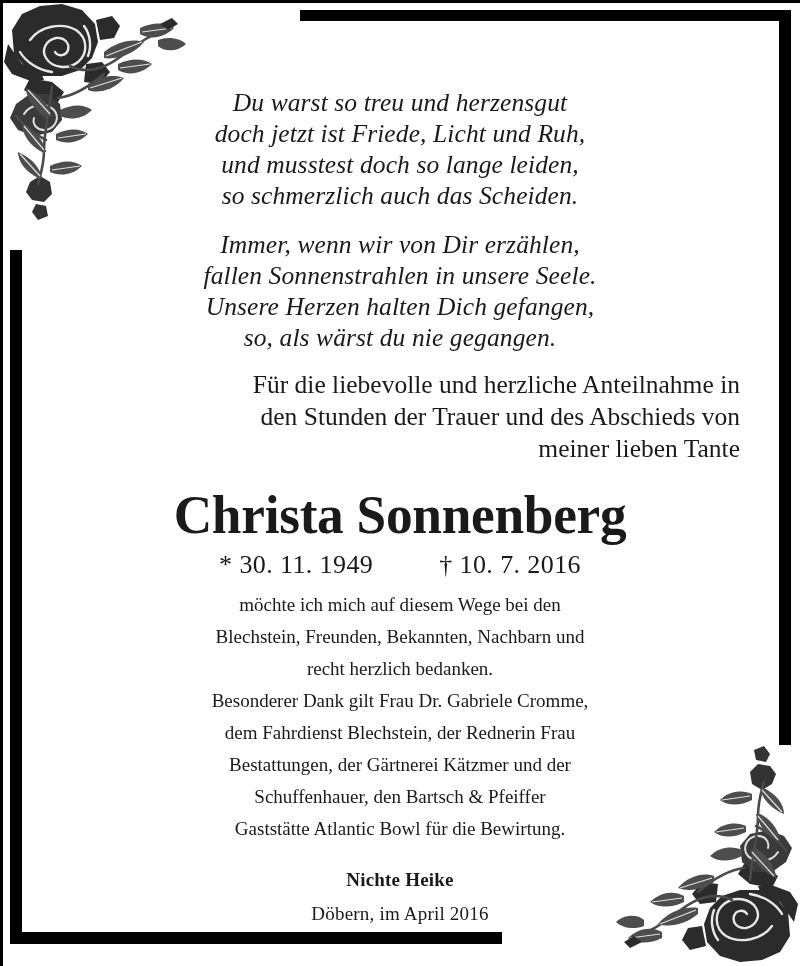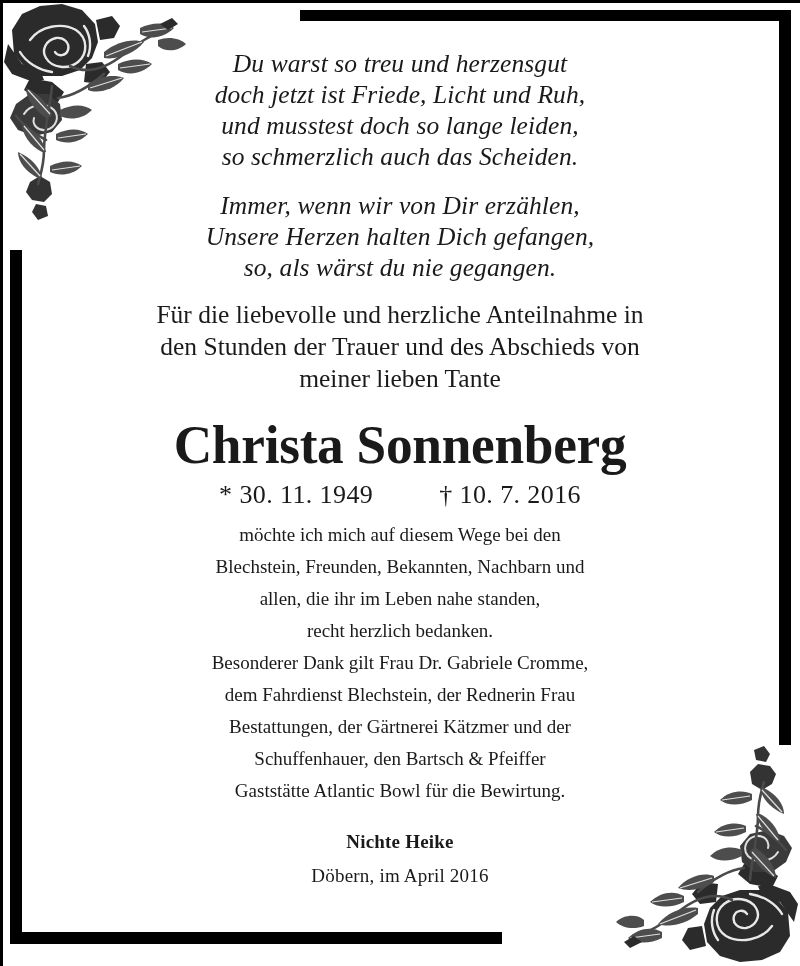--- a/index.html
+++ b/index.html
@@ -75,27 +75,28 @@
   }
 
   .stanza {
     font-style: italic;
     font-size: 25.5px;
     line-height: 31px;
     letter-spacing: 0.1px;
   }
   .stanza .ln { display: block; white-space: nowrap; }
 
-  #stanza-one { margin-top: 48px; }
+  #stanza-one { margin-top: 87px; }
   #stanza-two { margin-top: 18px; }
 
   .intro {
     margin-top: 16px;
     font-size: 25.5px;
     line-height: 32px;
+    text-align: right;
   }
   .intro .ln { display: block; white-space: nowrap; }
 
   .deceased-name {
     margin-top: 20px;
     font-size: 55px;
     line-height: 60px;
     font-weight: bold;
     letter-spacing: -0.3px;
     transform: scaleX(0.97);
@@ -283,40 +284,40 @@
 
     <div class="stanza" id="stanza-one">
       <span class="ln">Du warst so treu und herzensgut</span>
       <span class="ln">doch jetzt ist Friede, Licht und Ruh,</span>
       <span class="ln">und musstest doch so lange leiden,</span>
       <span class="ln">so schmerzlich auch das Scheiden.</span>
     </div>
 
     <div class="stanza" id="stanza-two">
       <span class="ln">Immer, wenn wir von Dir erzählen,</span>
+      <span class="ln">fallen Sonnenstrahlen in unsere Seele.</span>
       <span class="ln">Unsere Herzen halten Dich gefangen,</span>
       <span class="ln">so, als wärst du nie gegangen.</span>
     </div>
 
     <div class="intro">
       <span class="ln">Für die liebevolle und herzliche Anteilnahme in</span>
       <span class="ln">den Stunden der Trauer und des Abschieds von</span>
       <span class="ln">meiner lieben Tante</span>
     </div>
 
     <div class="deceased-name">Christa Sonnenberg</div>
 
     <div class="dates">
       <span class="birth"><span>*</span>&nbsp;<span>30. 11. 1949</span></span><span class="gap"></span><span class="death"><span>†</span>&nbsp;<span>10. 7. 2016</span></span>
     </div>
 
     <div class="thanks">
       <span class="ln">möchte ich mich auf diesem Wege bei den</span>
       <span class="ln">Blechstein, Freunden, Bekannten, Nachbarn und</span>
-      <span class="ln">allen, die ihr im Leben nahe standen,</span>
       <span class="ln">recht herzlich bedanken.</span>
       <span class="ln">Besonderer Dank gilt Frau Dr. Gabriele Cromme,</span>
       <span class="ln">dem Fahrdienst Blechstein, der Rednerin Frau</span>
       <span class="ln">Bestattungen, der Gärtnerei Kätzmer und der</span>
       <span class="ln">Schuffenhauer, den Bartsch &amp; Pfeiffer</span>
       <span class="ln">Gaststätte Atlantic Bowl für die Bewirtung.</span>
     </div>
 
     <div class="signature">
       <div class="sig-name">Nichte Heike</div>

